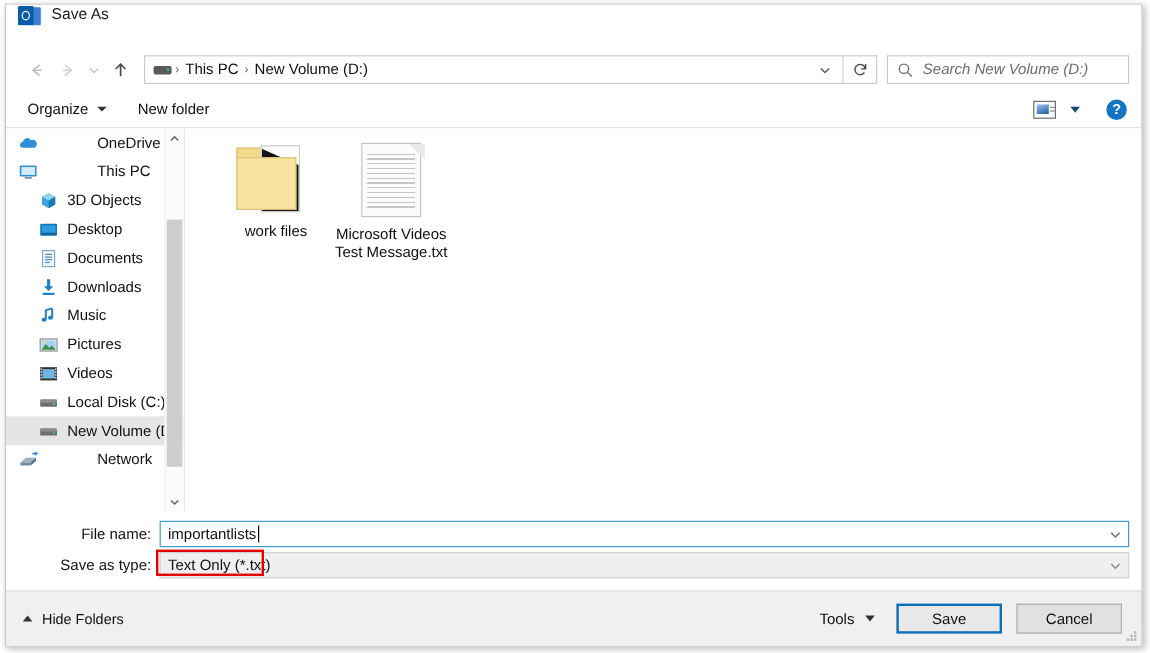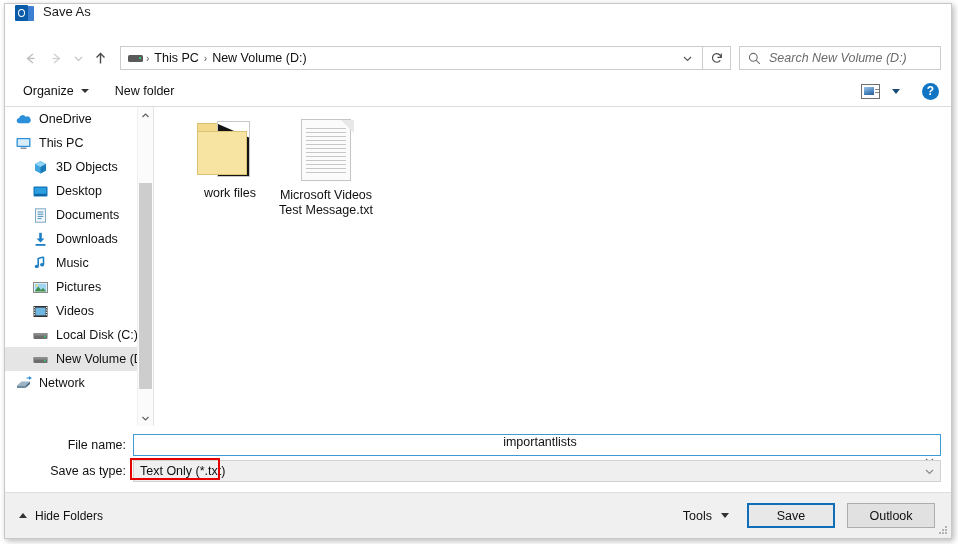--- a/index.html
+++ b/index.html
@@ -280,21 +280,21 @@
     padding-right: 4px;
   }
   .side-item.selected { background: #e5e5e5; }
   .side-icon {
     width: 17px;
     height: 17px;
     flex: 0 0 17px;
     margin-right: 7px;
     position: relative;
   }
-  .lvl0 { padding-left: 10px; }
+  .lvl0 { padding-left: 10px; gap: 42px; }
   .lvl1 { padding-left: 27px; }
 
   
   .side-scroll {
     position: absolute;
     right: 0; top: 0;
     width: 15px;
     height: 100%;
     background: #fbfbfb;
     border-left: 1px solid #f0f0f0;
@@ -422,21 +422,20 @@
     display: flex;
     align-items: center;
     box-sizing: border-box;
     position: relative;
     min-width: 0;
   }
   .combo.filename {
     border: 1px solid #3c9ad4;
     background: #ffffff;
     padding-left: 6px;
-    flex-direction: column;
   }
   .combo.savetype {
     border: 1px solid #d2d2d2;
     background: #efefef;
     padding-left: 6px;
   }
   .combo-value {
     font-size: 12.5px;
     color: #101010;
     white-space: nowrap;
@@ -824,21 +823,21 @@
     <div class="hide-folders">
       <span class="hf-caret"></span>
       <span>Hide Folders</span>
     </div>
     <div class="footer-right">
       <div class="tools-btn">
         <span>Tools</span>
         <span class="tools-caret"></span>
       </div>
       <div class="btn primary">Save</div>
-      <div class="btn secondary">Outlook</div>
+      <div class="btn secondary">Cancel</div>
     </div>
   </div>
 
   <div class="grip">
     <i style="left:7px;top:1px"></i>
       <i style="left:4px;top:4px"></i>
       <i style="left:7px;top:4px"></i>
     <i style="left:1px;top:7px"></i>
       <i style="left:4px;top:7px"></i>
       <i style="left:7px;top:7px"></i>

